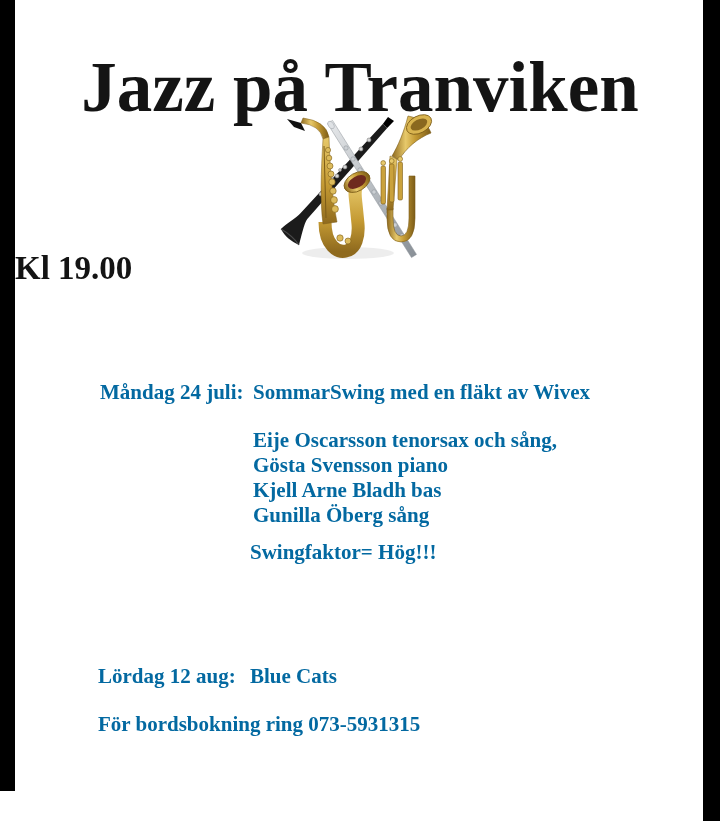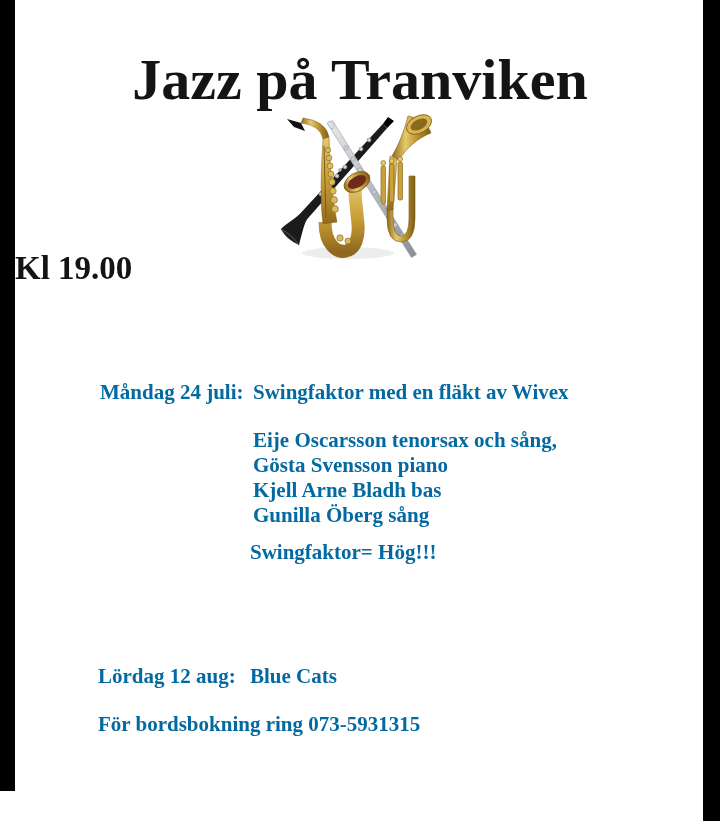--- a/index.html
+++ b/index.html
@@ -11,21 +11,21 @@
   .page {
     position: relative; width: 720px; height: 821px; background: #ffffff;
     color: #141414;
   }
   .edge-bar { position: absolute; background: #000000; }
   .edge-left  { left: 0; top: 0; width: 15px; height: 791px; }
   .edge-right { left: 703px; top: 0; width: 17px; height: 821px; }
 
   .poster-title {
     position: absolute; top: 50px; left: 15px; width: 690px;
-    text-align: center; font-size: 58px; font-weight: bold;
+    text-align: center; font-size: 71px; font-weight: bold;
     letter-spacing: 0px; line-height: 1.05; white-space: nowrap;
   }
   .instruments {
     position: absolute; left: 268px; top: 112px; width: 184px; height: 148px;
   }
   .time-heading {
     position: absolute; top: 250px; left: 15px; width: 690px;
     text-align: left; font-size: 33px; font-weight: bold; white-space: nowrap;
   }
   .txt {
@@ -142,21 +142,21 @@
           <circle cx="67" cy="97" r="3.4"></circle>
         <circle cx="72" cy="126" r="3.2"></circle>
           <circle cx="80" cy="129" r="3"></circle>
       </g>
     </g>
   </svg>
 
   <div class="time-heading">Kl 19.00</div>
 
   <div class="txt monday-date">Måndag 24 juli:</div>
-  <div class="txt monday-name">Swingfaktor med en fläkt av Wivex</div>
+  <div class="txt monday-name">SommarSwing med en fläkt av Wivex</div>
 
   <div class="txt performers">
     <div>Eije Oscarsson tenorsax och sång,</div>
     <div>Gösta Svensson piano</div>
     <div>Kjell Arne Bladh bas</div>
     <div>Gunilla Öberg sång</div>
   </div>
 
   <div class="txt swing-note">Swingfaktor= Hög!!!</div>
 

